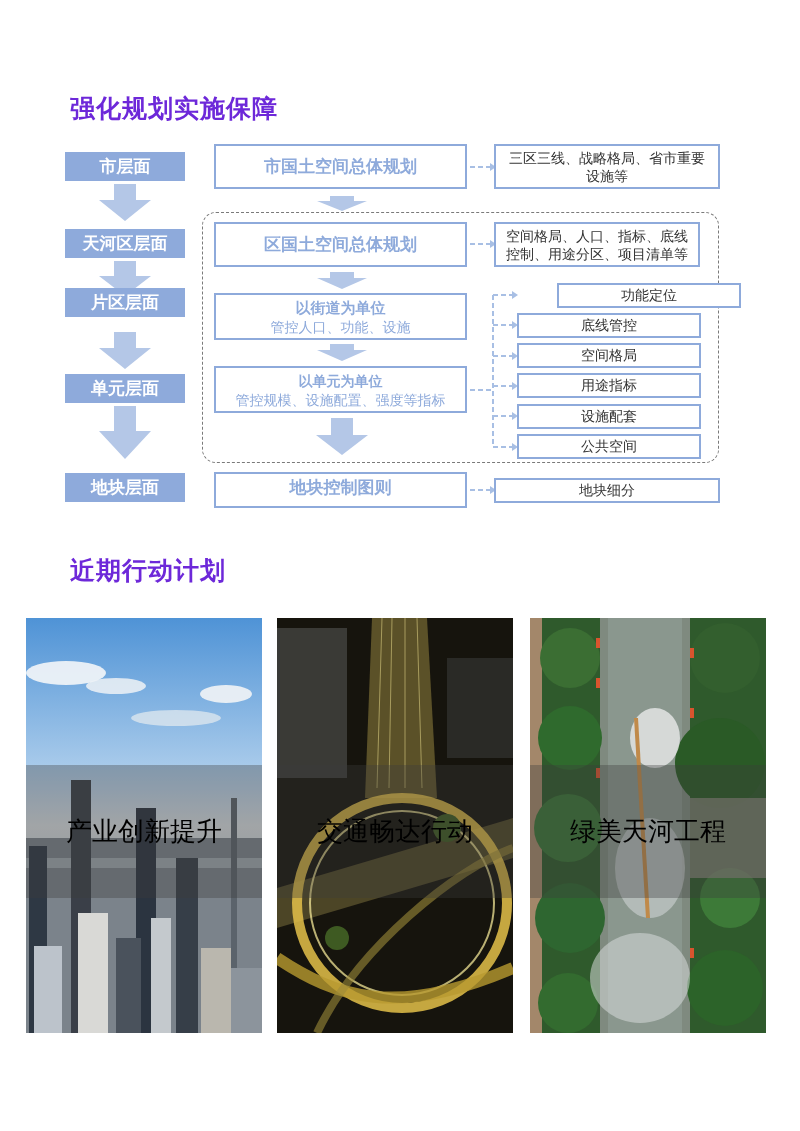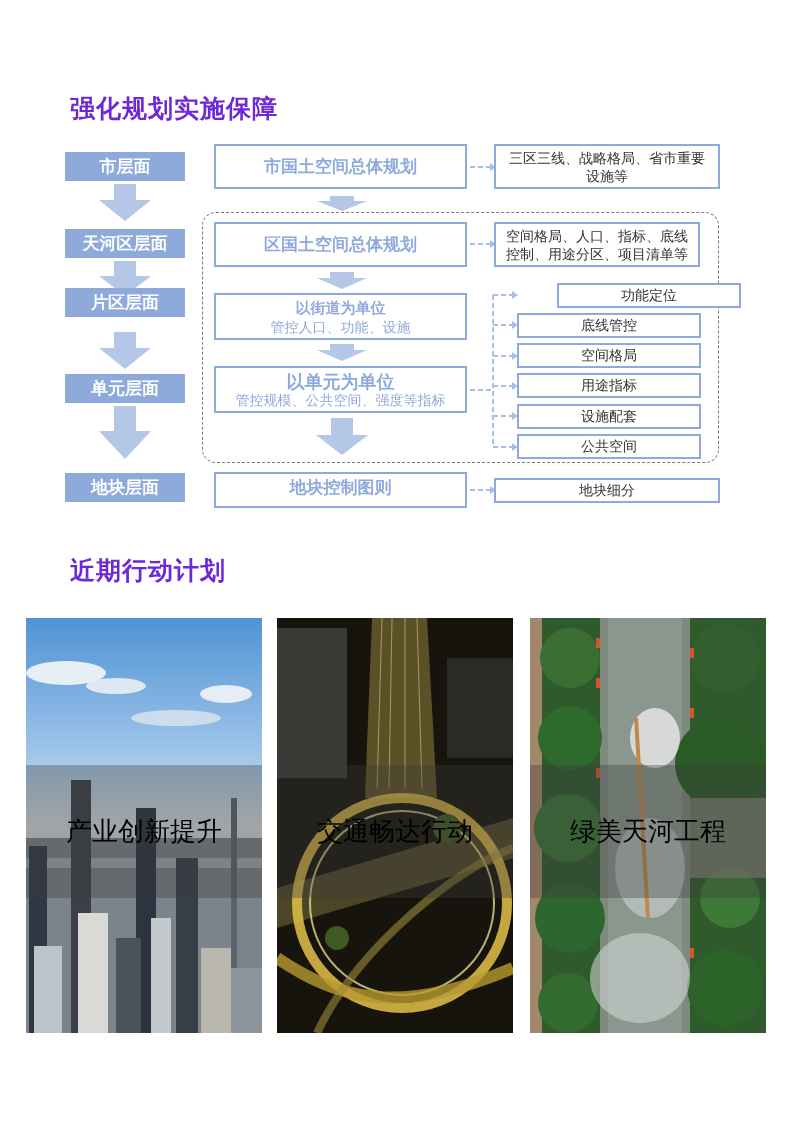--- a/index.html
+++ b/index.html
@@ -64,22 +64,22 @@
 
 <div class="main-box" style="top:293px;height:47px;padding-top:4px;line-height:19px;">
   <div class="t" style="font-size:15px;">以街道为单位</div>
   <div class="sub">管控人口、功能、设施</div>
 </div>
 <svg class="arrow" style="left:316px;top:344px;" width="52" height="18">
   <polygon points="14,0 38,0 38,6 51,6 26,17 1,6 14,6" fill="#b4c7e7"></polygon>
   </svg>
 
 <div class="main-box" style="top:366px;height:47px;padding-top:4px;line-height:19px;">
-  <div class="t" style="font-size:18px;">以单元为单位</div>
-  <div class="sub">管控规模、公共空间、强度等指标</div>
+  <div class="t" style="font-size:14px;">以单元为单位</div>
+  <div class="sub">管控规模、设施配置、强度等指标</div>
 </div>
 <svg class="arrow" style="left:312px;top:418px;" width="60" height="38">
   <polygon points="19,0 41,0 41,17 56,17 30,37 4,17 19,17" fill="#b4c7e7"></polygon>
   </svg>
 
 <div class="main-box" style="top:472px;height:36px;line-height:26px;">
   <span class="t">地块控制图则</span>
 </div>
 
 <svg style="position:absolute;left:0;top:0;" width="800" height="520">

